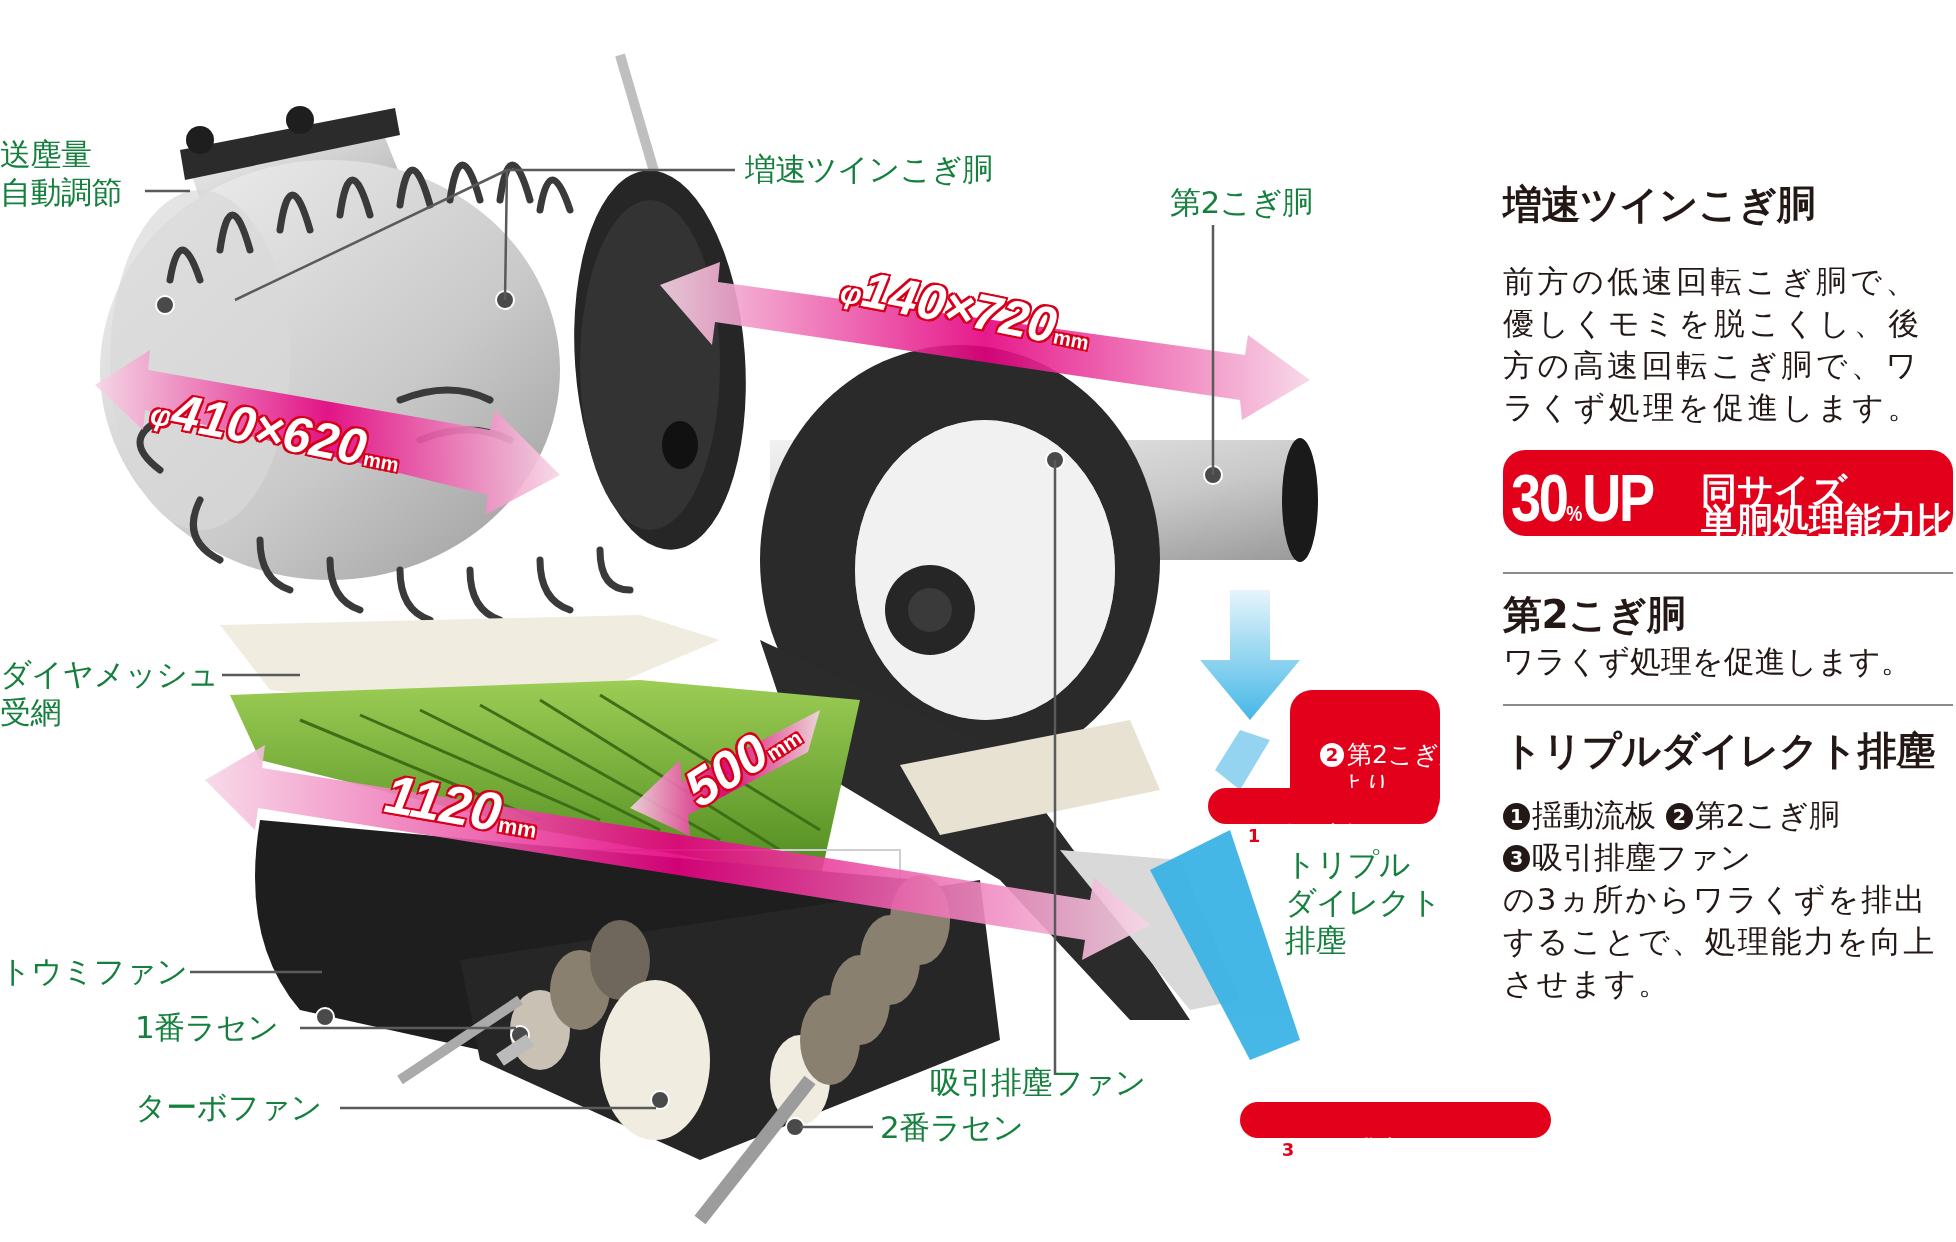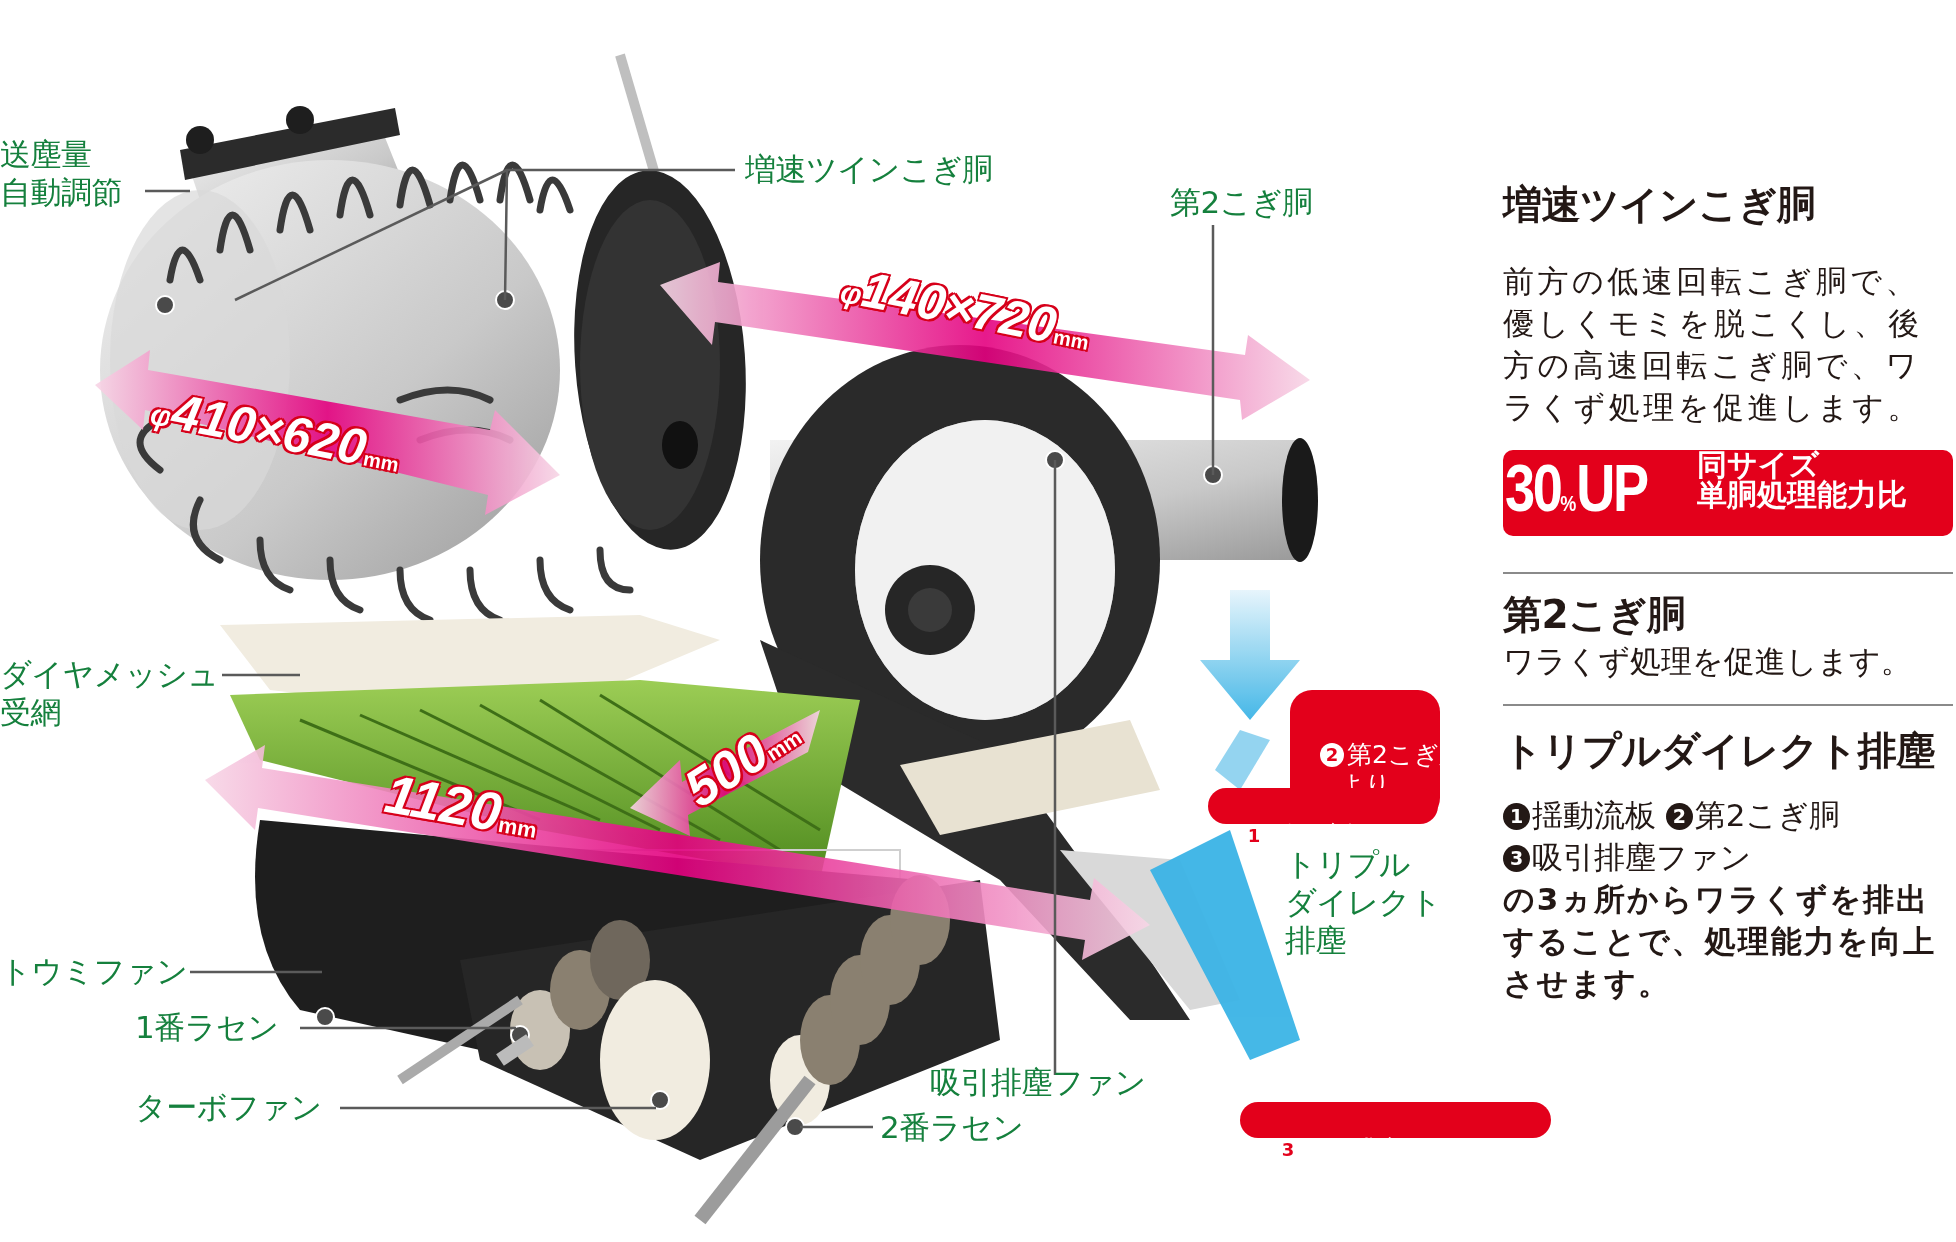--- a/index.html
+++ b/index.html
@@ -23,26 +23,26 @@
           font-size: 25px; line-height: 30px; text-align: center; padding: 6px 16px; white-space: pre; }
   .pill .num { display: inline-block; width: 24px; height: 24px; border-radius: 50%; background: #fff; color: #e3001b;
                font-size: 18px; line-height: 24px; font-weight: bold; text-align: center; vertical-align: 2px; margin-right: 3px; }
 
   
   .panel { position: absolute; left: 1503px; top: 180px; width: 450px; color: #231815; }
   .panel h2 { margin: 0; font-size: 39px; line-height: 50px; font-weight: bold; color: #231815; letter-spacing: -0.5px; }
   .panel p { margin: 0; font-size: 31px; line-height: 42px; color: #231815; }
   .panel .sec1 p { letter-spacing: 3.5px; }
   .panel hr { border: none; border-top: 2px solid #8a8a8a; margin: 0; }
-  .badge { display: flex; align-items: flex-start; background: #e3001b; color: #fff; border-radius: 10px;
-           height: 86px; margin-top: 22px; padding-left: 2px; }
+  .badge { display: flex; align-items: flex-end; background: #e3001b; color: #fff; border-radius: 22px;
+           height: 86px; margin-top: 22px; padding-left: 8px; }
   .badge .big { font-family: "Liberation Sans", sans-serif; font-weight: bold; font-size: 66px; letter-spacing: -3px;
                 transform: scaleX(0.82); transform-origin: left center; display: inline-block; width: 192px; white-space: nowrap; }
   .badge .big .pct { font-size: 22px; letter-spacing: 0; }
-  .badge .sub { font-size: 30px; line-height: 30px; font-weight: bold; white-space: pre; }
+  .badge .sub { font-size: 36px; line-height: 30px; font-weight: bold; white-space: pre; }
   .panel .circ { display: inline-block; width: 27px; height: 27px; border-radius: 50%; background: #231815; color: #fff;
                  font-size: 19px; line-height: 27px; text-align: center; font-weight: bold; vertical-align: 3px; margin-right: 2px; }
 </style>
 </head>
 <body>
 
 <svg class="illustration" viewBox="0 0 1956 1242" xmlns="http://www.w3.org/2000/svg">
   <defs>
     <linearGradient id="pinkArrow" x1="0" y1="0" x2="1" y2="0">
       <stop offset="0" stop-color="#f7d6e6"></stop>
@@ -254,15 +254,15 @@
 
   <hr style="margin-top:22px;">
 
   <section style="padding-top:20px;">
     <h2>トリプルダイレクト排塵</h2>
     <p style="margin-top:18px;">
       <span class="circ">1</span><span>揺動流板</span>
       <span class="circ">2</span><span>第2こぎ胴</span><br>
       <span class="circ">3</span><span>吸引排塵ファン</span>
     </p>
-    <p style="letter-spacing:2px;font-weight:bold;">の3ヵ所からワラくずを排出することで、処理能力を向上させます。</p>
+    <p style="letter-spacing:2px;">の3ヵ所からワラくずを排出することで、処理能力を向上させます。</p>
   </section>
 </div>
 
 </body></html>

